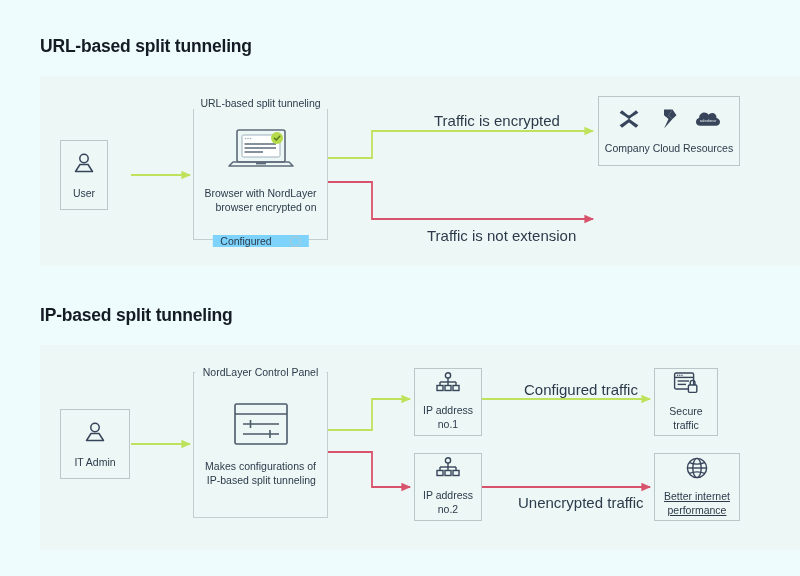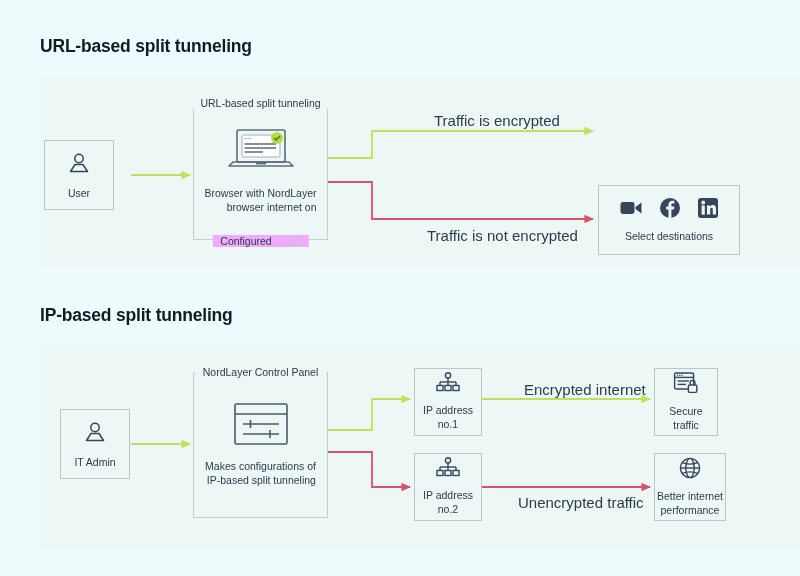--- a/index.html
+++ b/index.html
@@ -63,21 +63,21 @@
     padding: 0 8px;
     font-size: 10.5px;
     color: #2c3a4b;
     white-space: nowrap;
   }
   .group-footer {
     position: absolute;
     bottom: -8px;
     left: 50%;
     transform: translateX(-50%);
-    background: #f0abfc;
+    background: #7dd3fc;
     padding: 0 8px;
     font-size: 10.5px;
     color: #2c3a4b;
     white-space: nowrap;
     display: flex;
     align-items: center;
     gap: 18px;
   }
   .toggle-circle {
     display: inline-block;
@@ -119,21 +119,21 @@
 </style>
 </head>
 <body>
 
 <div class="page">
 
   <div class="section-title" id="title-url">URL-based split tunneling</div>
 
   <div class="panel" id="panel-url"></div>
 
-  <div class="node" style="left:44px; top:140px; width:70px; height:70px;">
+  <div class="node" style="left:60px; top:140px; width:48px; height:70px;">
     <span>
       <svg width="26" height="26" viewBox="0 0 26 26">
         <circle cx="13" cy="8.5" r="4.2" fill="none" stroke="#37445a" stroke-width="1.5"></circle>
         <path d="M4.5 21.5 L9 14.5 L17 14.5 L21.5 21.5 Z" fill="none" stroke="#37445a" stroke-width="1.5" stroke-linejoin="round"></path>
       </svg>
     </span>
     <div class="node-label">User</div>
   </div>
 
   <div class="group" style="left:193px; top:103px; width:135px; height:137px;">
@@ -151,65 +151,63 @@
           <line x1="19.5" y1="22" x2="51" y2="22" stroke="#5d6b7a" stroke-width="1.5"></line>
           <line x1="19.5" y1="26" x2="38" y2="26" stroke="#5d6b7a" stroke-width="1.5"></line>
           <circle cx="52" cy="12" r="6" fill="#b5db4b"></circle>
           <path d="M49.4 12.2 l1.8 1.9 l3.6 -3.9" fill="none" stroke="#5a7a1e" stroke-width="1.5" stroke-linecap="round" stroke-linejoin="round"></path>
           <path d="M4 40 L68 40 L64 36 L8 36 Z" fill="none" stroke="#5d6b7a" stroke-width="1.6" stroke-linejoin="round"></path>
           <rect x="31" y="36" width="10" height="2.4" fill="#5d6b7a"></rect>
         </svg>
       </span>
       <div class="node-label">
         <span>Browser with NordLayer</span><br>
-        <span>browser internet on</span>
+        <span>browser encrypted on</span>
       </div>
     </div>
 
     <div class="group-footer">
       <span>Configured</span>
       <span class="toggle-circle"></span>
     </div>
   </div>
 
   <div class="edge-label" style="left:434px; top:112px;">Traffic is encrypted</div>
-  <div class="edge-label" style="left:427px; top:227px;">Traffic is not encrypted</div>
-
-
-  <div class="node" style="left:598px; top:185px; width:142px; height:70px;">
+  <div class="edge-label" style="left:427px; top:227px;">Traffic is not extension</div>
+
+  <div class="node" style="left:598px; top:96px; width:142px; height:70px;">
     <div class="icon-row">
       <span>
-        <svg width="24" height="20" viewBox="0 0 24 20">
-          <rect x="1.5" y="4" width="14" height="12" rx="2.4" fill="#37445a"></rect>
-          <path d="M16.5 9 L22.5 4.5 L22.5 15.5 L16.5 11 Z" fill="#37445a"></path>
+        <svg width="24" height="24" viewBox="0 0 24 24">
+          <path d="M2.6 5.8 C7 8.5 9.6 10.6 12 12.2 C14.4 10.6 17 8.5 21.4 5.8
+                   L19 3.2 C16 5.6 13.8 7.4 12 8.6 C10.2 7.4 8 5.6 5 3.2 Z" fill="#37445a"></path>
+          <path d="M2.6 18.2 C7 15.5 9.6 13.4 12 11.8 C14.4 13.4 17 15.5 21.4 18.2
+                   L19 20.8 C16 18.4 13.8 16.6 12 15.4 C10.2 16.6 8 18.4 5 20.8 Z" fill="#37445a"></path>
         </svg>
       </span>
       <span>
         <svg width="22" height="22" viewBox="0 0 22 22">
-          <circle cx="11" cy="11" r="10" fill="#37445a"></circle>
-          <path d="M12.4 21 L12.4 12.5 L14.9 12.5 L15.3 9.6 L12.4 9.6 L12.4 7.9
-                   C12.4 7 12.7 6.5 13.9 6.5 L15.4 6.5 L15.4 3.9
-                   C15.1 3.85 14.2 3.8 13.2 3.8 C11 3.8 9.5 5.1 9.5 7.6
-                   L9.5 9.6 L7.1 9.6 L7.1 12.5 L9.5 12.5 L9.5 21 Z" fill="#edf8f6"></path>
-        </svg>
-      </span>
-      <span>
-        <svg width="22" height="22" viewBox="0 0 22 22">
-          <rect x="1" y="1" width="20" height="20" rx="3" fill="#37445a"></rect>
-          <rect x="4.6" y="8.4" width="3.2" height="9.2" fill="#edf8f6"></rect>
-          <circle cx="6.2" cy="5.5" r="1.9" fill="#edf8f6"></circle>
-          <path d="M10 8.4 L13 8.4 L13 9.8 C13.6 8.8 14.7 8.1 16 8.1
-                   C18 8.1 19 9.5 19 11.9 L19 17.6 L15.8 17.6 L15.8 12.5
-                   C15.8 11.3 15.4 10.7 14.5 10.7 C13.6 10.7 13.2 11.4 13.2 12.5
-                   L13.2 17.6 L10 17.6 Z" fill="#edf8f6"></path>
-        </svg>
-      </span>
-    </div>
-    <div class="node-label">Select destinations</div>
-  </div>
+          <path d="M7 1.5 L15.5 1.5 L11.5 7.2 L15.5 11 L7 20.5 L11.5 11 L7 7.2 Z" fill="#37445a"></path>
+          <path d="M15.5 1.5 L19.5 7.2 L15.5 11 L11.5 7.2 Z" fill="#37445a"></path>
+        </svg>
+      </span>
+      <span>
+        <svg width="26" height="20" viewBox="0 0 26 20">
+          <path d="M5.5 16.8 C2.6 16.8 1 15 1 12.9 C1 11 2.3 9.5 4.1 9.1
+                   C4 6.1 6.3 3.6 9.3 3.6 C11 3.6 12.6 4.4 13.6 5.7
+                   C14.4 4.6 15.7 3.9 17.2 3.9 C19.6 3.9 21.5 5.8 21.5 8.2
+                   C21.5 8.5 21.5 8.8 21.4 9 C23.4 9.4 25 11 25 13
+                   C25 15.1 23.2 16.8 21 16.8 Z" fill="#37445a"></path>
+          <text x="13" y="13.2" font-family="Liberation Sans, sans-serif" font-size="3.6" fill="#edf8f6" text-anchor="middle">salesforce</text>
+        </svg>
+      </span>
+    </div>
+    <div class="node-label">Company Cloud Resources</div>
+  </div>
+
 
   <div class="section-title" id="title-ip">IP-based split tunneling</div>
 
   <div class="panel" id="panel-ip"></div>
 
   <div class="node" style="left:60px; top:409px; width:70px; height:70px;">
     <span>
       <svg width="26" height="26" viewBox="0 0 26 26">
         <circle cx="13" cy="8.5" r="4.2" fill="none" stroke="#37445a" stroke-width="1.5"></circle>
         <path d="M4.5 21.5 L9 14.5 L17 14.5 L21.5 21.5 Z" fill="none" stroke="#37445a" stroke-width="1.5" stroke-linejoin="round"></path>
@@ -272,21 +270,21 @@
         <rect x="10" y="13.5" width="6" height="5" fill="none" stroke="#37445a" stroke-width="1.4"></rect>
         <rect x="18" y="13.5" width="6" height="5" fill="none" stroke="#37445a" stroke-width="1.4"></rect>
       </svg>
     </span>
     <div class="node-label tight">
       <span>IP address</span><br>
       <span>no.2</span>
     </div>
   </div>
 
-  <div class="edge-label" style="left:524px; top:381px;">Encrypted internet</div>
+  <div class="edge-label" style="left:524px; top:381px;">Configured traffic</div>
   <div class="edge-label" style="left:518px; top:494px;">Unencrypted traffic</div>
 
   <div class="node" style="left:654px; top:368px; width:64px; height:68px;">
     <span>
       <svg width="26" height="24" viewBox="0 0 26 24">
         <rect x="1.6" y="2" width="19" height="16" rx="1.6" fill="none" stroke="#37445a" stroke-width="1.4"></rect>
         <line x1="1.6" y1="6.4" x2="20.6" y2="6.4" stroke="#37445a" stroke-width="1.4"></line>
         <circle cx="4.6" cy="4.2" r="0.7" fill="#37445a"></circle>
         <circle cx="6.8" cy="4.2" r="0.7" fill="#37445a"></circle>
         <circle cx="9" cy="4.2" r="0.7" fill="#37445a"></circle>
@@ -295,21 +293,21 @@
         <rect x="15.4" y="14" width="8.4" height="7.4" rx="1.1" fill="#edf8f6" stroke="#37445a" stroke-width="1.4"></rect>
         <path d="M17.2 14 L17.2 11.8 a2.4 2.4 0 0 1 4.8 0 L22 14" fill="none" stroke="#37445a" stroke-width="1.4"></path>
       </svg>
     </span>
     <div class="node-label tight">
       <span>Secure</span><br>
       <span>traffic</span>
     </div>
   </div>
 
-  <div class="node" style="left:654px; top:453px; width:72px; height:68px;">
+  <div class="node" style="left:654px; top:453px; width:86px; height:68px;text-decoration:underline;">
     <span>
       <svg width="24" height="24" viewBox="0 0 24 24">
         <circle cx="12" cy="12" r="9.6" fill="none" stroke="#37445a" stroke-width="1.4"></circle>
         <ellipse cx="12" cy="12" rx="4.2" ry="9.6" fill="none" stroke="#37445a" stroke-width="1.4"></ellipse>
         <line x1="2.4" y1="12" x2="21.6" y2="12" stroke="#37445a" stroke-width="1.4"></line>
         <path d="M4.4 6.6 Q12 9.6 19.6 6.6" fill="none" stroke="#37445a" stroke-width="1.3"></path>
         <path d="M4.4 17.4 Q12 14.4 19.6 17.4" fill="none" stroke="#37445a" stroke-width="1.3"></path>
       </svg>
     </span>
     <div class="node-label tight">

